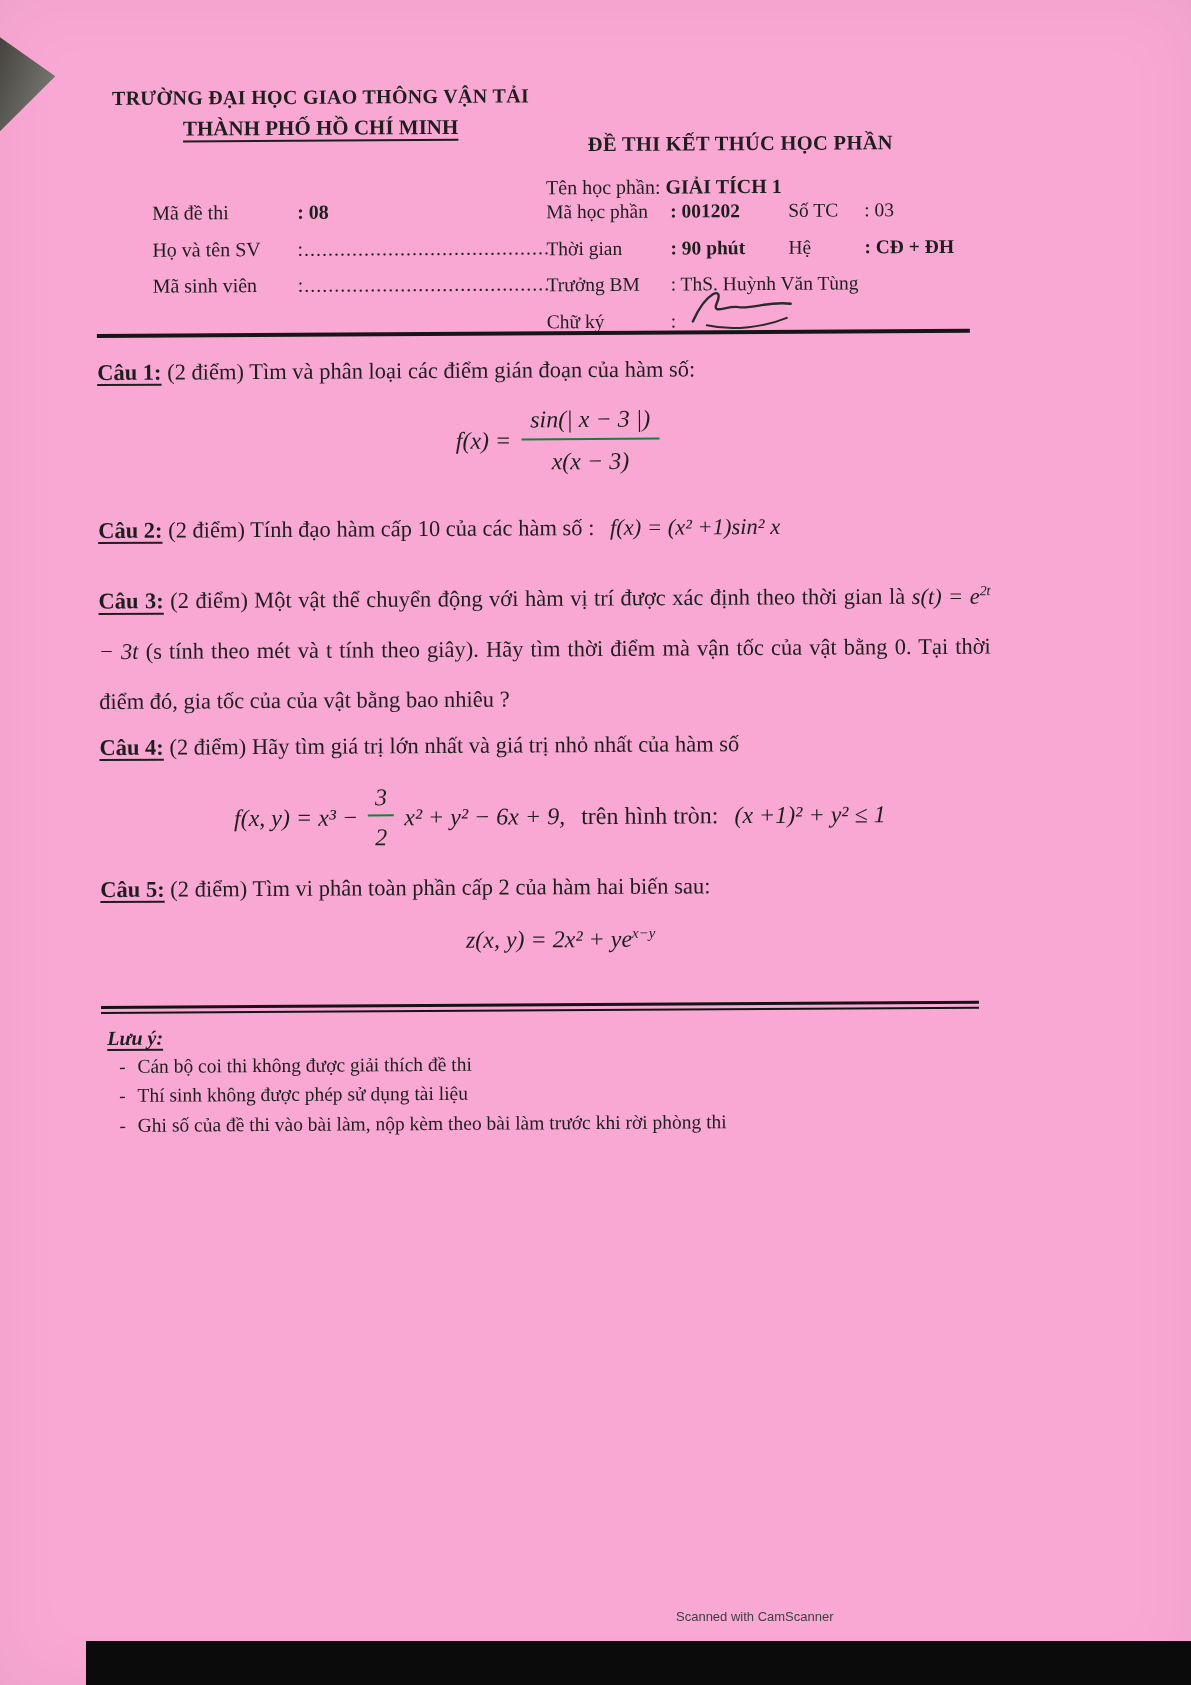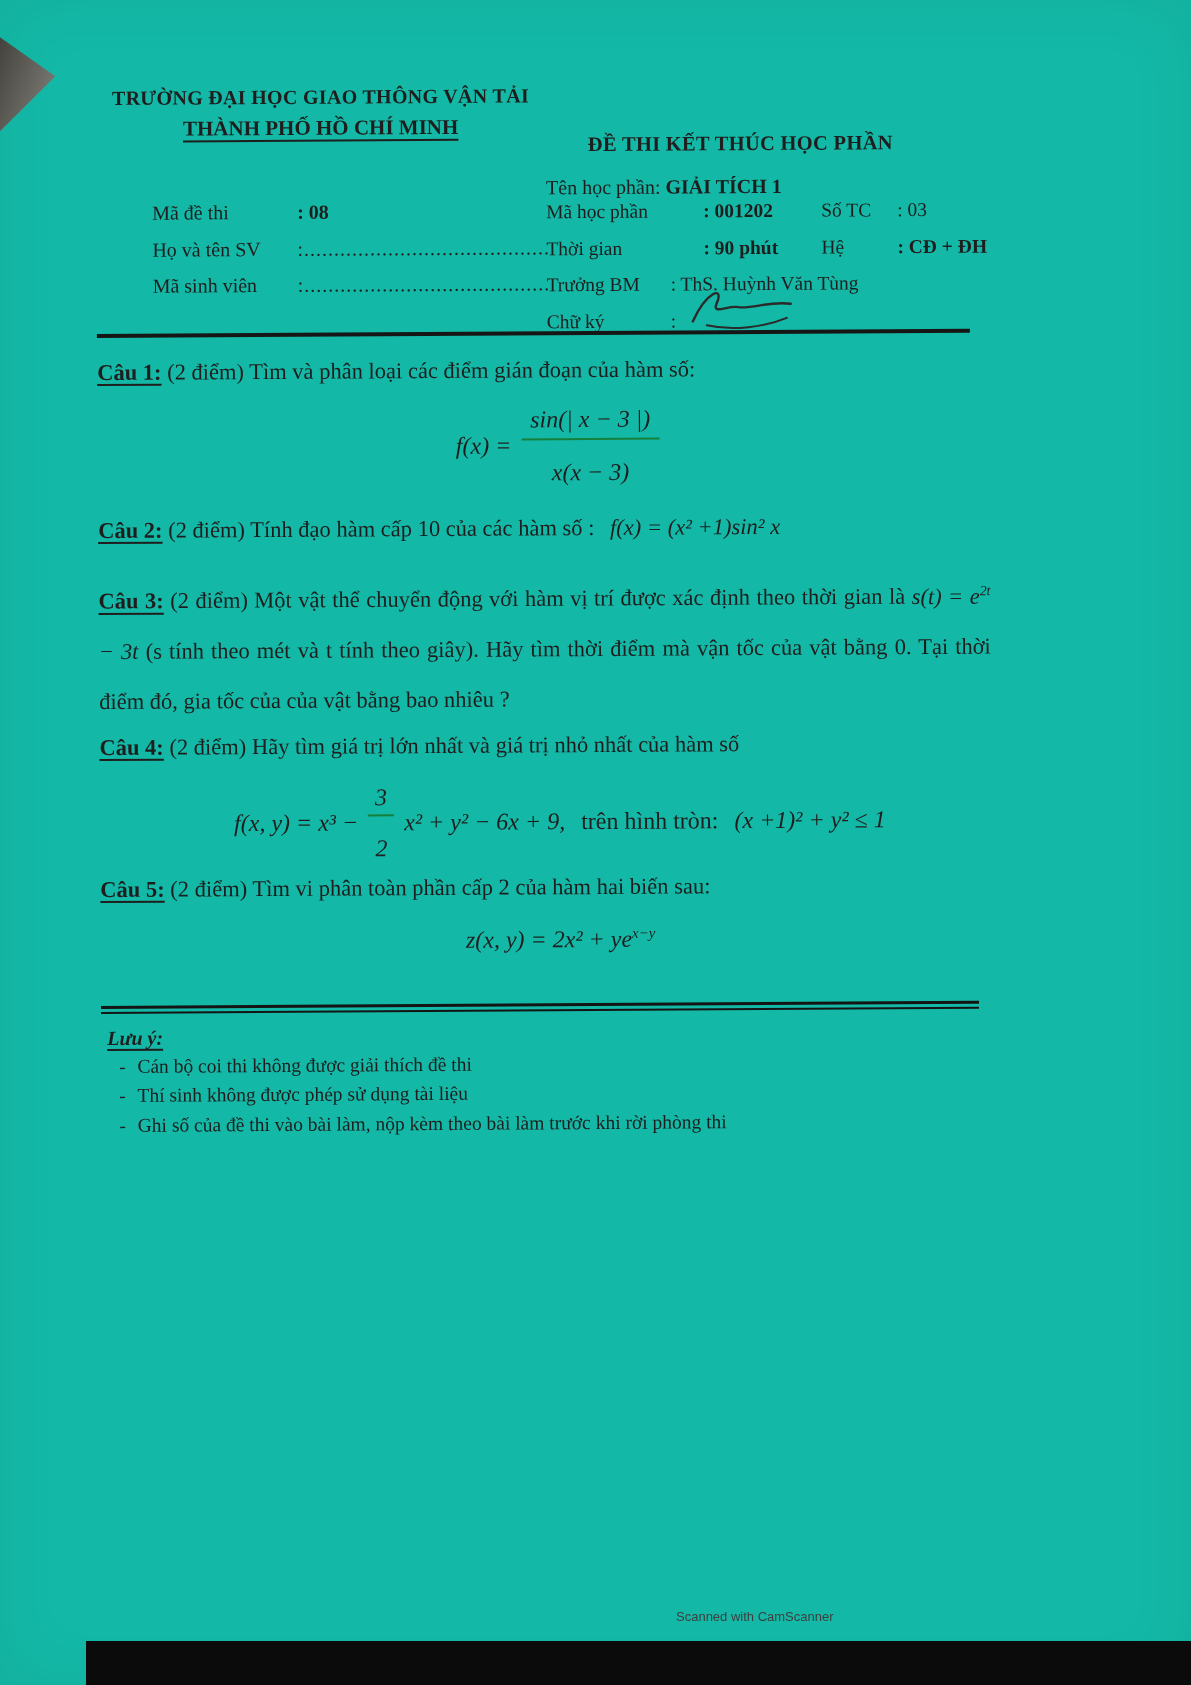--- a/index.html
+++ b/index.html
@@ -1,19 +1,19 @@
 <!DOCTYPE html>
 <html><head>
 <meta charset="utf-8">
 <style>
   * { margin:0; padding:0; box-sizing:border-box; }
   html,body { background:#ddddda; }
   .page {
     position:relative; width:1191px; height:1685px; margin:0 auto;
-    background:#14b8a6; overflow:hidden;
+    background:#f9a8d4; overflow:hidden;
     font-family:"Liberation Serif","DejaVu Serif",serif; color:#1e1e1e;
     box-shadow: inset 0 0 70px rgba(0,0,0,0.05);
   }
   .scan-content { position:absolute; inset:0; transform:rotate(-0.35deg); }
   .corner-artifact {
     position:absolute; left:0; top:30px; width:60px; height:102px;
     background:linear-gradient(110deg,#3f3e3a,#85837c);
     clip-path:polygon(0 0, 100% 42%, 0 100%);
   }
   .b { font-weight:bold; }
@@ -24,37 +24,37 @@
           text-decoration:underline; text-underline-offset:5px; text-decoration-thickness:2px; }
   .exam-title { position:absolute; left:592px; top:133px; font-size:20.5px; font-weight:bold; letter-spacing:.3px; }
   .course-line { position:absolute; left:550px; top:176px; font-size:20px; }
   .left-fields  { position:absolute; left:112px; top:199px; width:440px; font-size:20px; }
   .right-fields { position:absolute; left:550px; top:201px; width:445px; font-size:19.5px; }
   .frow { display:flex; height:36.5px; align-items:flex-start; }
   .flab  { display:inline-block; width:145px; flex:0 0 145px;margin-left:44px; }
   .fval  { flex:1; }
   .dots  { letter-spacing:1px; overflow:hidden; white-space:nowrap; }
   .flab2 { display:inline-block; width:124px; flex:0 0 124px; }
-  .fval2 { display:inline-block; width:118px; flex:0 0 118px;margin-left:33px; }
+  .fval2 { display:inline-block; width:118px; flex:0 0 118px; }
   .flab3 { display:inline-block; width:76px;  flex:0 0 76px; }
   .fval3 { flex:1; }
   .signature { position:absolute; left:686px; top:286px; }
   .rule-top { position:absolute; left:100px; top:331px; width:873px; height:4px; background:#161616; }
   
   .q { position:absolute; left:100px; width:892px; font-size:22.5px; line-height:1.35; }
   .q.justify { text-align:justify; line-height:50px; }
   .qlabel { font-weight:bold; text-decoration:underline; text-underline-offset:4px; text-decoration-thickness:1.8px; }
   .math { font-style:italic; }
   .math-gap { margin-left:10px; }
   sup { font-size:0.62em; vertical-align:super;font-style:italic; }
   .formula { position:absolute; left:0; width:1120px; display:flex; justify-content:center;
              align-items:center; gap:10px; font-size:24px; }
   .frac { display:inline-flex; flex-direction:column; align-items:center; line-height:1.25; }
   .fnum { padding:0 9px 4px; border-bottom:2px solid #15803d; }
-  .fden { padding-top:17px; }
+  .fden { padding-top:6px; }
   .frac.small .fnum { padding:0 7px 2px; }
   .upright { font-style:normal; margin:0 6px; }
   
   .rule-double { position:absolute; left:100px; top:1003px; width:878px; height:8px;
                  border-top:3px solid #141414; border-bottom:2px solid #141414; }
   .notes { position:absolute; left:106px; top:1024px; width:880px; }
   .notes-title { font-size:20px; font-weight:bold; font-style:italic;
                  text-decoration:underline; text-underline-offset:4px; }
   .note-item { display:flex; font-size:19.5px; margin-top:3.5px; line-height:26px; }
   .note-dash { width:30px; flex:0 0 30px; text-align:center; }

